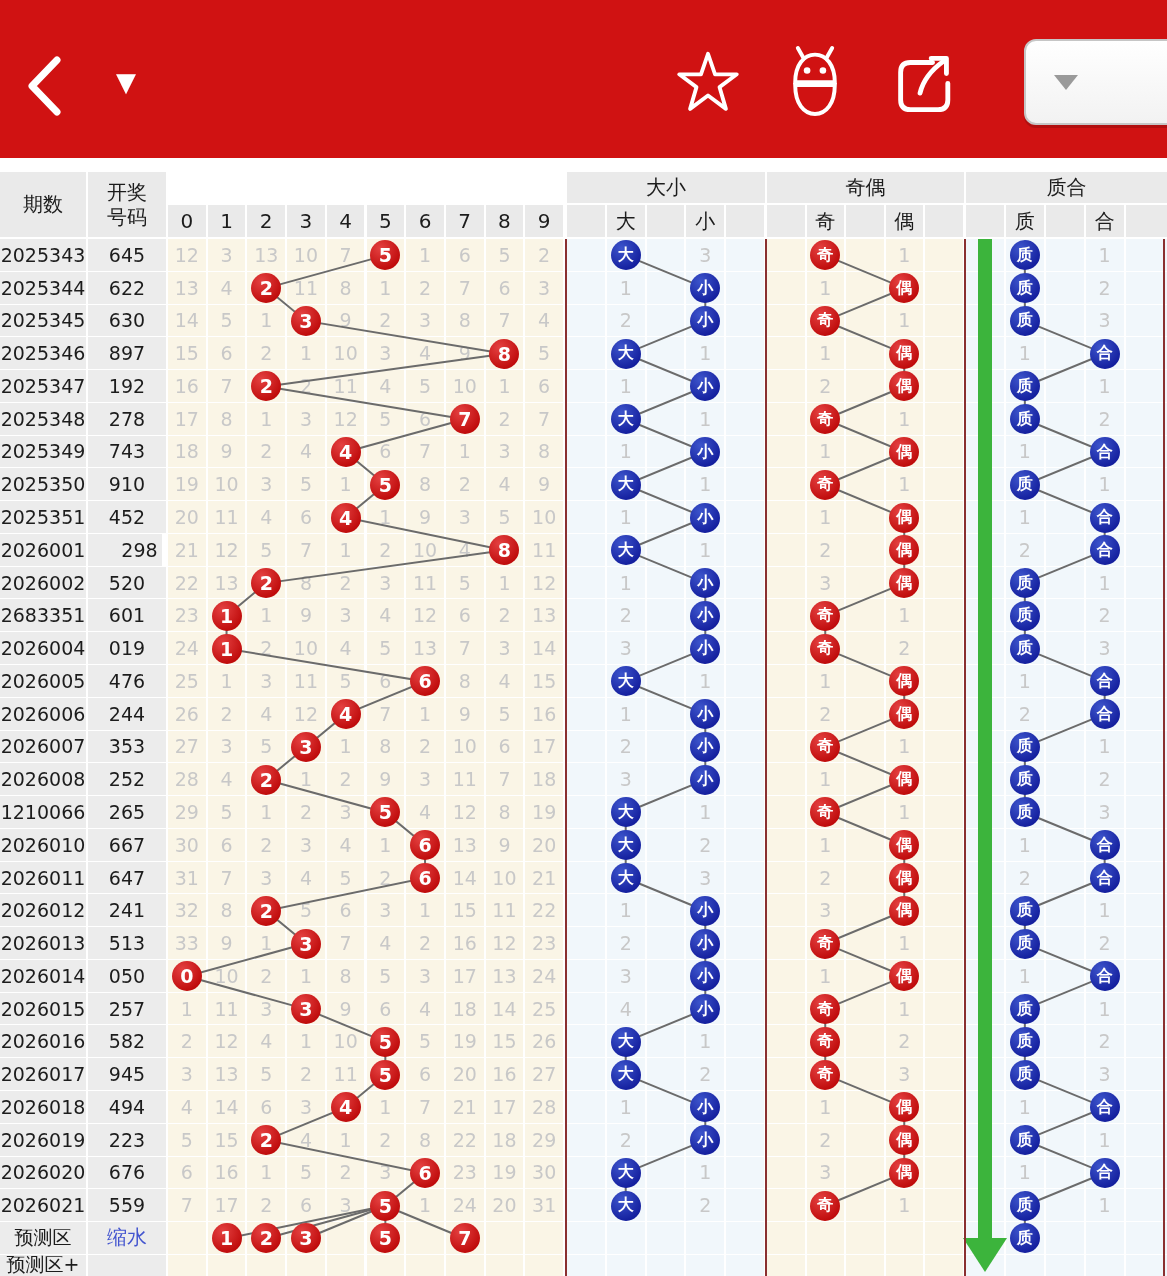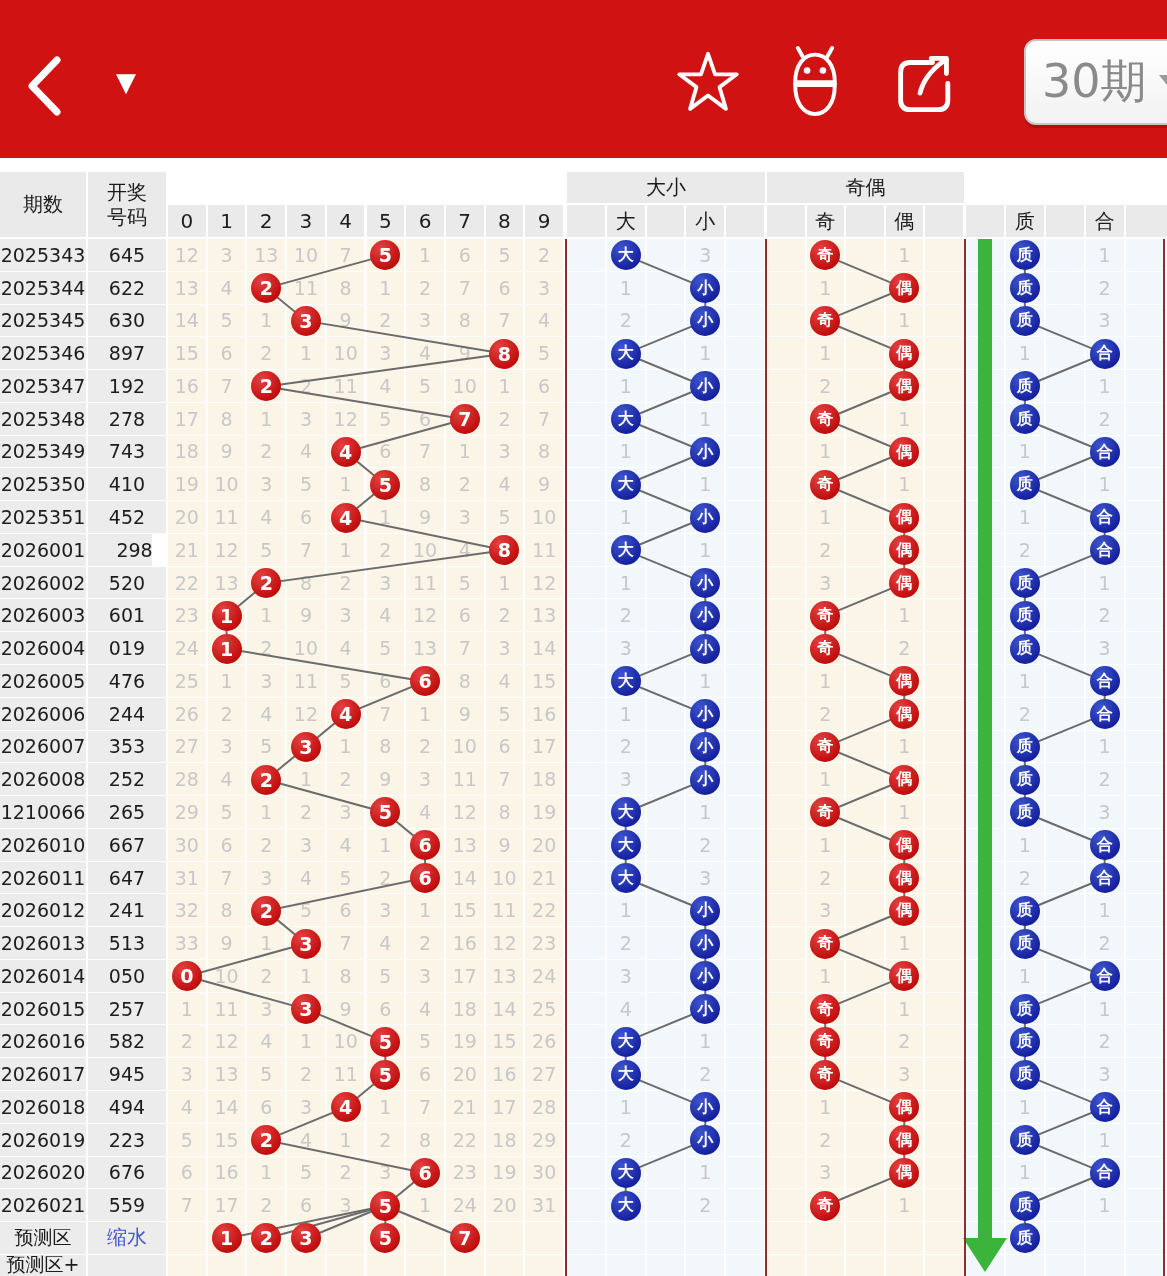--- a/index.html
+++ b/index.html
@@ -69,31 +69,31 @@
       <circle cx="62" cy="40" r="5" fill="#fff"></circle>
     </svg>
 
     <svg class="icon-btn" style="left:892px;top:50px" width="70" height="68" viewBox="0 0 100 98">
       <path d="M58 18 H26 Q12 18 12 32 V72 Q12 86 26 86 H66 Q80 86 80 72 V48" fill="none" stroke="#fff" stroke-width="7" stroke-linecap="round" stroke-linejoin="round"></path>
       <path d="M40 62 Q46 36 74 16" fill="none" stroke="#fff" stroke-width="7" stroke-linecap="round"></path>
       <path d="M56 12 L78 12 L78 34" fill="none" stroke="#fff" stroke-width="7" stroke-linecap="round" stroke-linejoin="round"></path>
     </svg>
 
     <div class="period-select">
-      <span class="period-txt">30期</span>
       <span class="dd-tri"></span>
     </div>
   </div>
 
   <div id="chart">
       <div class="cell head" style="left: 0px; top: 0px; width: 86px; height: 65px;">期数</div>
       <div class="cell head" style="left: 88px; top: 0px; width: 78px; height: 65px;">开奖
 号码</div>
       <div class="cell head" style="left: 767px; top: 0px; width: 197px; height: 31px;">奇偶</div>
       <div class="cell head" style="left: 567px; top: 0px; width: 198px; height: 31px;">大小</div>
+      <div class="cell head" style="left: 966px; top: 0px; width: 201px; height: 31px;">质合</div>
       <div class="cell head" style="left: 168px; top: 33px; width: 37.7px; height: 32px;">0</div>
       <div class="cell head" style="left: 207.7px; top: 33px; width: 37.7px; height: 32px;">1</div>
       <div class="cell head" style="left: 247.4px; top: 33px; width: 37.7px; height: 32px;">2</div>
       <div class="cell head" style="left: 287.1px; top: 33px; width: 37.7px; height: 32px;">3</div>
       <div class="cell head" style="left: 326.8px; top: 33px; width: 37.7px; height: 32px;">4</div>
       <div class="cell head" style="left: 366.5px; top: 33px; width: 37.7px; height: 32px;">5</div>
       <div class="cell head" style="left: 406.2px; top: 33px; width: 37.7px; height: 32px;">6</div>
       <div class="cell head" style="left: 445.9px; top: 33px; width: 37.7px; height: 32px;">7</div>
       <div class="cell head" style="left: 485.6px; top: 33px; width: 37.7px; height: 32px;">8</div>
       <div class="cell head" style="left: 525.3px; top: 33px; width: 37.7px; height: 32px;">9</div>
@@ -334,21 +334,21 @@
       <div class="cell cream" style="left: 885.5px; top: 263.62px; width: 37.5px; height: 31.77px;"></div>
       <div class="cell bluec" style="left: 1085.7px; top: 263.62px; width: 37.9px; height: 31.77px;"></div>
       <div class="cell bluec" style="left: 726.2px; top: 263.62px; width: 37.8px; height: 31.77px;"></div>
       <div class="cell cream" style="left: 925px; top: 263.62px; width: 37.5px; height: 31.77px;"></div>
       <div class="cell bluec" style="left: 1125.6px; top: 263.62px; width: 41.4px; height: 31.77px;"></div>
       <div class="ball red num" style="left: 330.65px; top: 265.005px;">4</div>
       <div class="ball blue zh" style="left: 690.3px; top: 265.005px;">小</div>
       <div class="ball red zh" style="left: 889.25px; top: 265.005px;">偶</div>
       <div class="ball blue zh" style="left: 1089.65px; top: 265.005px;">合</div>
       <div class="cell lab" style="left: 0px; top: 296.39px; width: 86px; height: 31.77px;">2025350</div>
-      <div class="cell lab" style="left: 88px; top: 296.39px; width: 78px; height: 31.77px;">410</div>
+      <div class="cell lab" style="left: 88px; top: 296.39px; width: 78px; height: 31.77px;">910</div>
       <div class="cell cream" style="left: 168px; top: 296.39px; width: 37.7px; height: 31.77px;">19</div>
       <div class="cell cream" style="left: 207.7px; top: 296.39px; width: 37.7px; height: 31.77px;">10</div>
       <div class="cell cream" style="left: 247.4px; top: 296.39px; width: 37.7px; height: 31.77px;">3</div>
       <div class="cell cream" style="left: 287.1px; top: 296.39px; width: 37.7px; height: 31.77px;">5</div>
       <div class="cell cream" style="left: 326.8px; top: 296.39px; width: 37.7px; height: 31.77px;">1</div>
       <div class="cell cream" style="left: 366.5px; top: 296.39px; width: 37.7px; height: 31.77px;"></div>
       <div class="cell cream" style="left: 406.2px; top: 296.39px; width: 37.7px; height: 31.77px;">8</div>
       <div class="cell cream" style="left: 445.9px; top: 296.39px; width: 37.7px; height: 31.77px;">2</div>
       <div class="cell cream" style="left: 485.6px; top: 296.39px; width: 37.7px; height: 31.77px;">4</div>
       <div class="cell cream" style="left: 525.3px; top: 296.39px; width: 37.7px; height: 31.77px;">9</div>
@@ -396,21 +396,21 @@
       <div class="cell cream" style="left: 885.5px; top: 329.16px; width: 37.5px; height: 31.77px;"></div>
       <div class="cell bluec" style="left: 1085.7px; top: 329.16px; width: 37.9px; height: 31.77px;"></div>
       <div class="cell bluec" style="left: 726.2px; top: 329.16px; width: 37.8px; height: 31.77px;"></div>
       <div class="cell cream" style="left: 925px; top: 329.16px; width: 37.5px; height: 31.77px;"></div>
       <div class="cell bluec" style="left: 1125.6px; top: 329.16px; width: 41.4px; height: 31.77px;"></div>
       <div class="ball red num" style="left: 330.65px; top: 330.545px;">4</div>
       <div class="ball blue zh" style="left: 690.3px; top: 330.545px;">小</div>
       <div class="ball red zh" style="left: 889.25px; top: 330.545px;">偶</div>
       <div class="ball blue zh" style="left: 1089.65px; top: 330.545px;">合</div>
       <div class="cell lab" style="left: 0px; top: 361.93px; width: 86px; height: 31.77px;">2026001</div>
-      <div class="cell lab" style="left: 88px; top: 361.93px; width: 64px; height: 31.77px; padding-left: 29px;">298</div>
+      <div class="cell lab" style="left: 88px; top: 361.93px; width: 74px; height: 31.77px; padding-left: 29px;">298</div>
       <div class="cell cream" style="left: 168px; top: 361.93px; width: 37.7px; height: 31.77px;">21</div>
       <div class="cell cream" style="left: 207.7px; top: 361.93px; width: 37.7px; height: 31.77px;">12</div>
       <div class="cell cream" style="left: 247.4px; top: 361.93px; width: 37.7px; height: 31.77px;">5</div>
       <div class="cell cream" style="left: 287.1px; top: 361.93px; width: 37.7px; height: 31.77px;">7</div>
       <div class="cell cream" style="left: 326.8px; top: 361.93px; width: 37.7px; height: 31.77px;">1</div>
       <div class="cell cream" style="left: 366.5px; top: 361.93px; width: 37.7px; height: 31.77px;">2</div>
       <div class="cell cream" style="left: 406.2px; top: 361.93px; width: 37.7px; height: 31.77px;">10</div>
       <div class="cell cream" style="left: 445.9px; top: 361.93px; width: 37.7px; height: 31.77px;">4</div>
       <div class="cell cream" style="left: 485.6px; top: 361.93px; width: 37.7px; height: 31.77px;"></div>
       <div class="cell cream" style="left: 525.3px; top: 361.93px; width: 37.7px; height: 31.77px;">11</div>
@@ -457,21 +457,21 @@
       <div class="cell bluec" style="left: 686.4px; top: 394.7px; width: 37.8px; height: 31.77px;"></div>
       <div class="cell cream" style="left: 885.5px; top: 394.7px; width: 37.5px; height: 31.77px;"></div>
       <div class="cell bluec" style="left: 1085.7px; top: 394.7px; width: 37.9px; height: 31.77px;">1</div>
       <div class="cell bluec" style="left: 726.2px; top: 394.7px; width: 37.8px; height: 31.77px;"></div>
       <div class="cell cream" style="left: 925px; top: 394.7px; width: 37.5px; height: 31.77px;"></div>
       <div class="cell bluec" style="left: 1125.6px; top: 394.7px; width: 41.4px; height: 31.77px;"></div>
       <div class="ball red num" style="left: 251.25px; top: 396.085px;">2</div>
       <div class="ball blue zh" style="left: 690.3px; top: 396.085px;">小</div>
       <div class="ball red zh" style="left: 889.25px; top: 396.085px;">偶</div>
       <div class="ball blue zh" style="left: 1009.85px; top: 396.085px;">质</div>
-      <div class="cell lab" style="left: 0px; top: 427.47px; width: 86px; height: 31.77px;">2026003</div>
+      <div class="cell lab" style="left: 0px; top: 427.47px; width: 86px; height: 31.77px;">2683351</div>
       <div class="cell lab" style="left: 88px; top: 427.47px; width: 78px; height: 31.77px;">601</div>
       <div class="cell cream" style="left: 168px; top: 427.47px; width: 37.7px; height: 31.77px;">23</div>
       <div class="cell cream" style="left: 207.7px; top: 427.47px; width: 37.7px; height: 31.77px;"></div>
       <div class="cell cream" style="left: 247.4px; top: 427.47px; width: 37.7px; height: 31.77px;">1</div>
       <div class="cell cream" style="left: 287.1px; top: 427.47px; width: 37.7px; height: 31.77px;">9</div>
       <div class="cell cream" style="left: 326.8px; top: 427.47px; width: 37.7px; height: 31.77px;">3</div>
       <div class="cell cream" style="left: 366.5px; top: 427.47px; width: 37.7px; height: 31.77px;">4</div>
       <div class="cell cream" style="left: 406.2px; top: 427.47px; width: 37.7px; height: 31.77px;">12</div>
       <div class="cell cream" style="left: 445.9px; top: 427.47px; width: 37.7px; height: 31.77px;">6</div>
       <div class="cell cream" style="left: 485.6px; top: 427.47px; width: 37.7px; height: 31.77px;">2</div>

